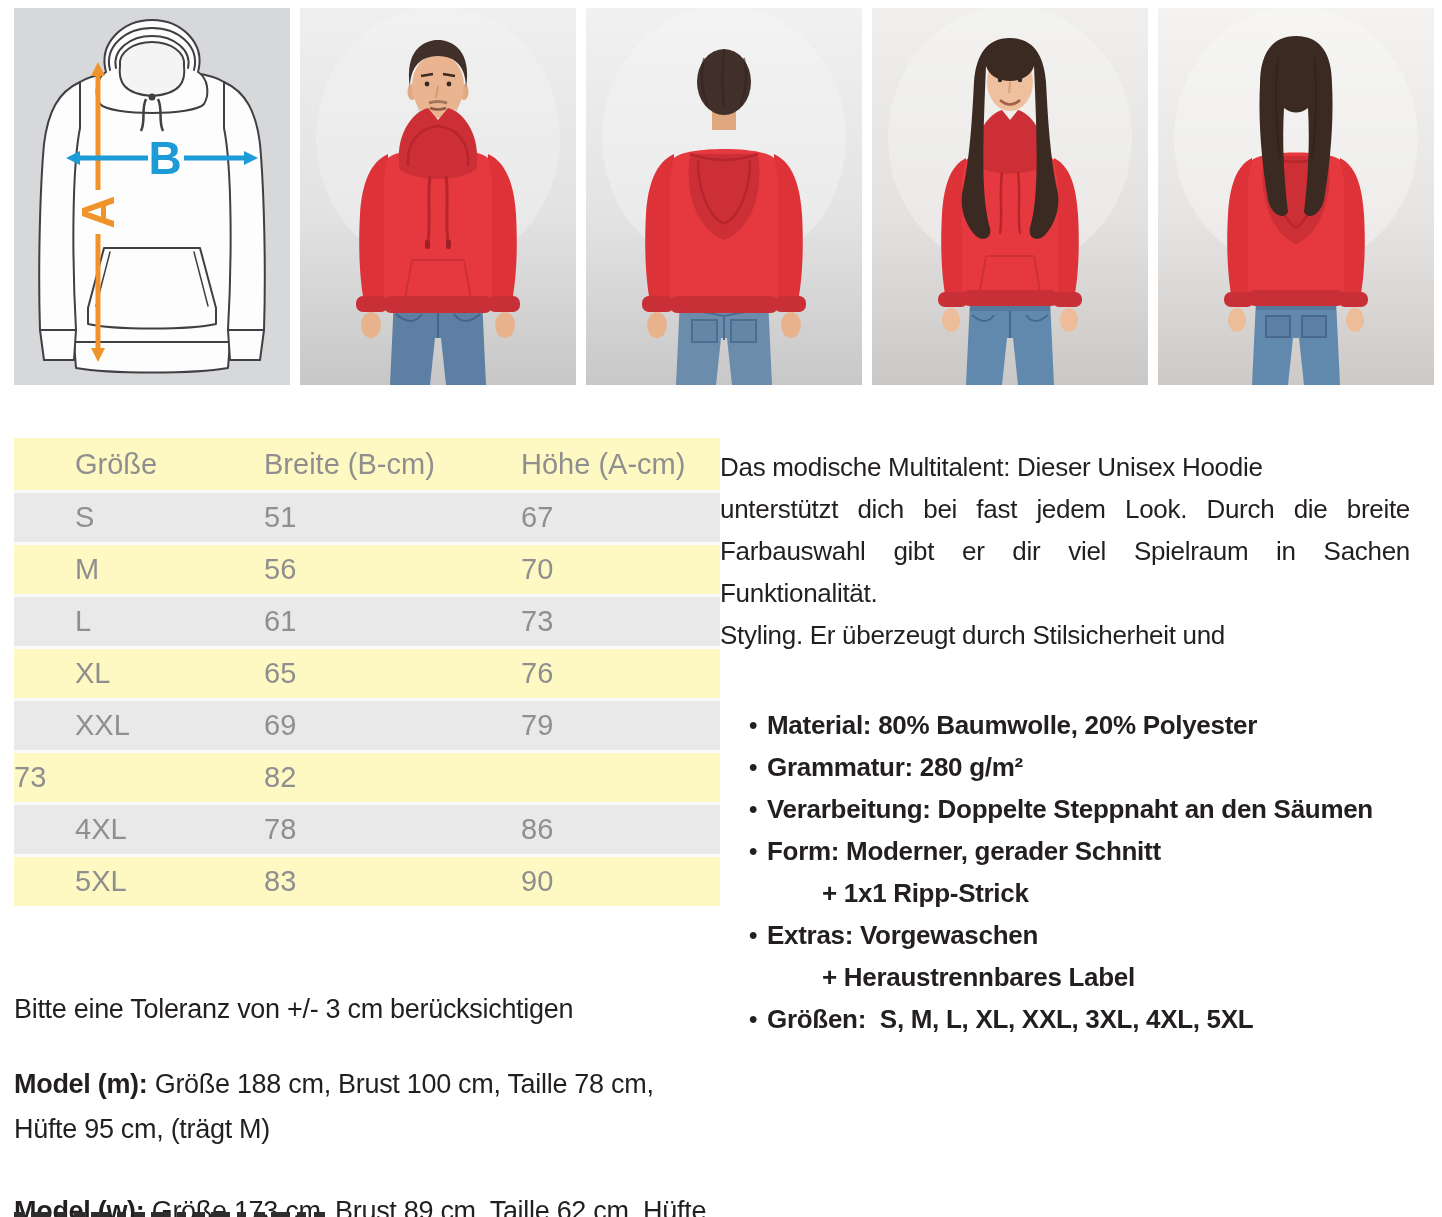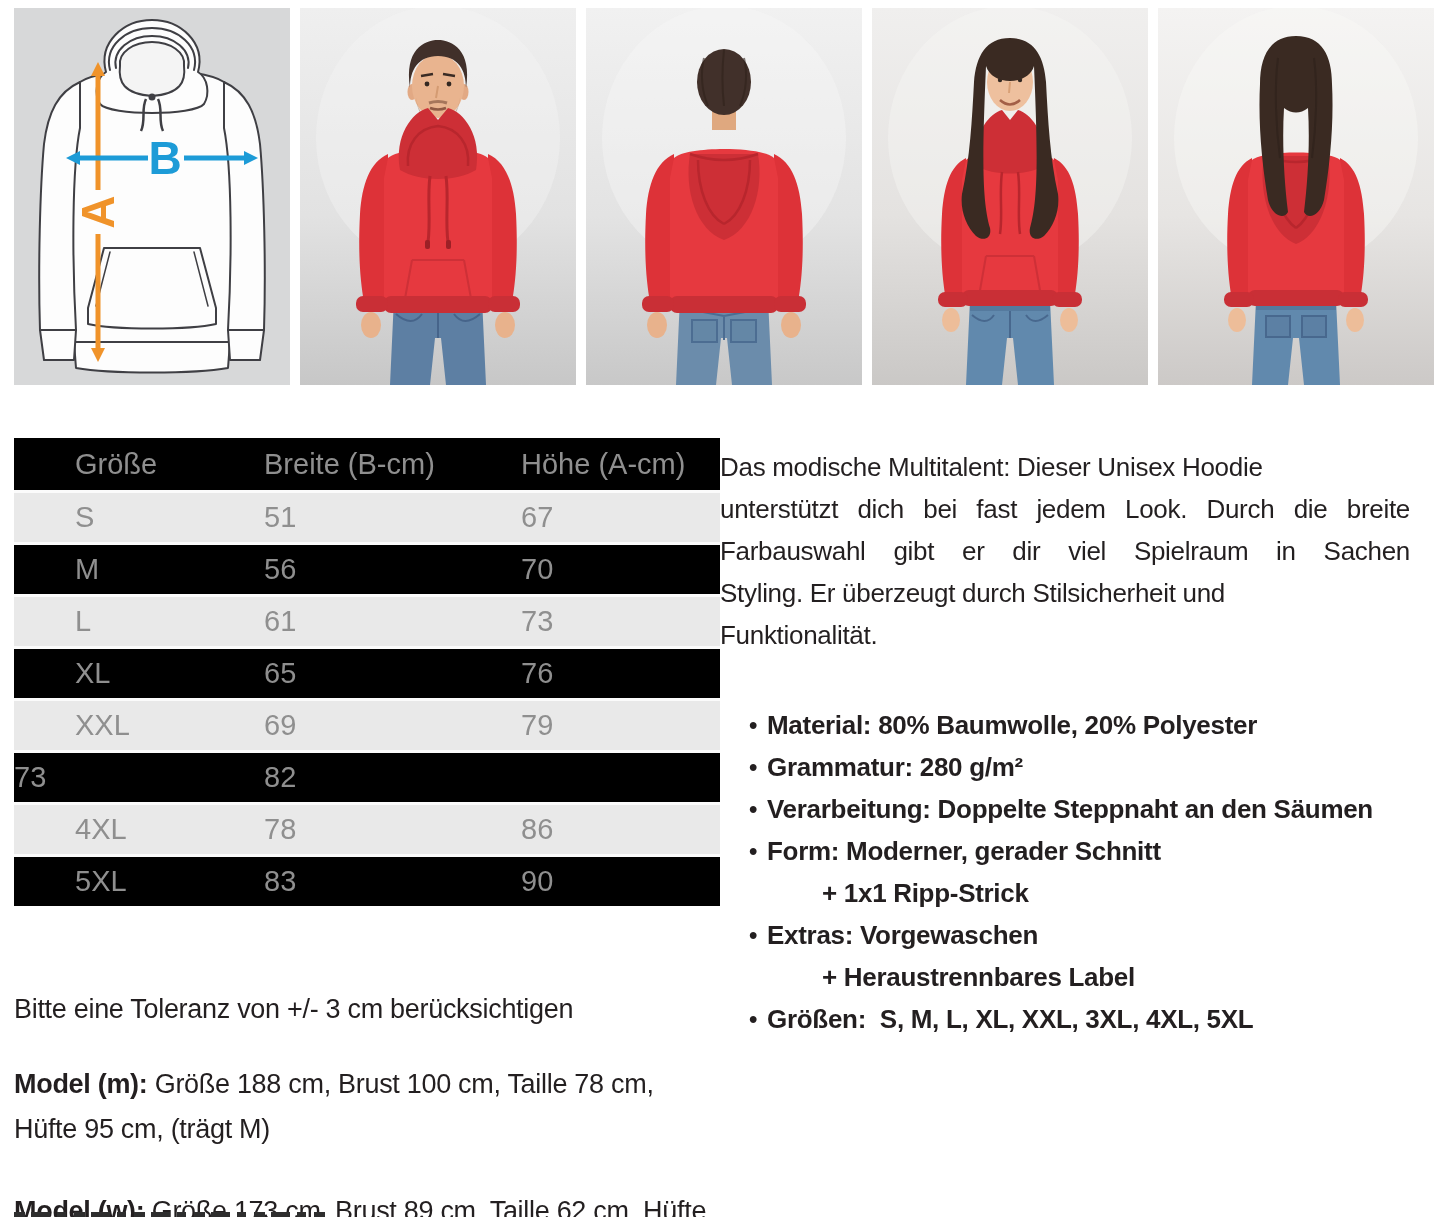--- a/index.html
+++ b/index.html
@@ -7,21 +7,21 @@
        font-family:"Liberation Sans",sans-serif;color:#231f20;}
 
   
   .top-row{position:absolute;left:14px;top:8px;display:flex;gap:10px;}
   .panel{width:276px;height:377px;overflow:hidden;}
   .panel svg{display:block;width:276px;height:377px;}
 
   
   .size-table{position:absolute;left:14px;top:438px;width:706px;}
   .trow{display:grid;grid-template-columns:250px 257px auto;height:52px;
-        align-items:center;font-size:29px;color:#8f8f8f;background:#000000;
+        align-items:center;font-size:29px;color:#8f8f8f;background:#fef9c3;
         border-top:3px solid #fbfbfb;box-sizing:border-box;}
   .trow:first-child{border-top:none;}
   .trow.alt{background:#e9e9e9;}
   .c1{padding-left:61px;}
 
   
   .note{position:absolute;left:14px;color:#231f20;letter-spacing:-0.3px;margin-top:48px;}
   .tolerance{top:946px;font-size:27px;}
   .model-block{width:700px;font-size:27px;line-height:45px;}
   .model-m{top:1014px;}
@@ -284,22 +284,22 @@
 <div class="note model-block model-w">
   <span class="model-label">Model (w):</span><span> Größe 173 cm, Brust 89 cm, Taille 62 cm, Hüfte 88,5 cm, (trägt S)</span>
 </div>
 
 <div class="cutoff"></div>
 
 <div class="desc">
   <div class="dline">Das modische Multitalent: Dieser Unisex Hoodie</div>
   <div class="dline stretch">unterstützt dich bei fast jedem Look. Durch die breite</div>
   <div class="dline stretch">Farbauswahl gibt er dir viel Spielraum in Sachen</div>
+  <div class="dline">Funktionalität.</div>
   <div class="dline">Styling. Er überzeugt durch Stilsicherheit und</div>
-  <div class="dline">Funktionalität.</div>
 </div>
 
 <div class="bullets">
   <div class="bullet">
     <span class="btext">Material: 80% Baumwolle, 20% Polyester</span>
   </div>
   <div class="bullet">
     <span class="btext">Grammatur: 280 g/m²</span>
   </div>
   <div class="bullet">

